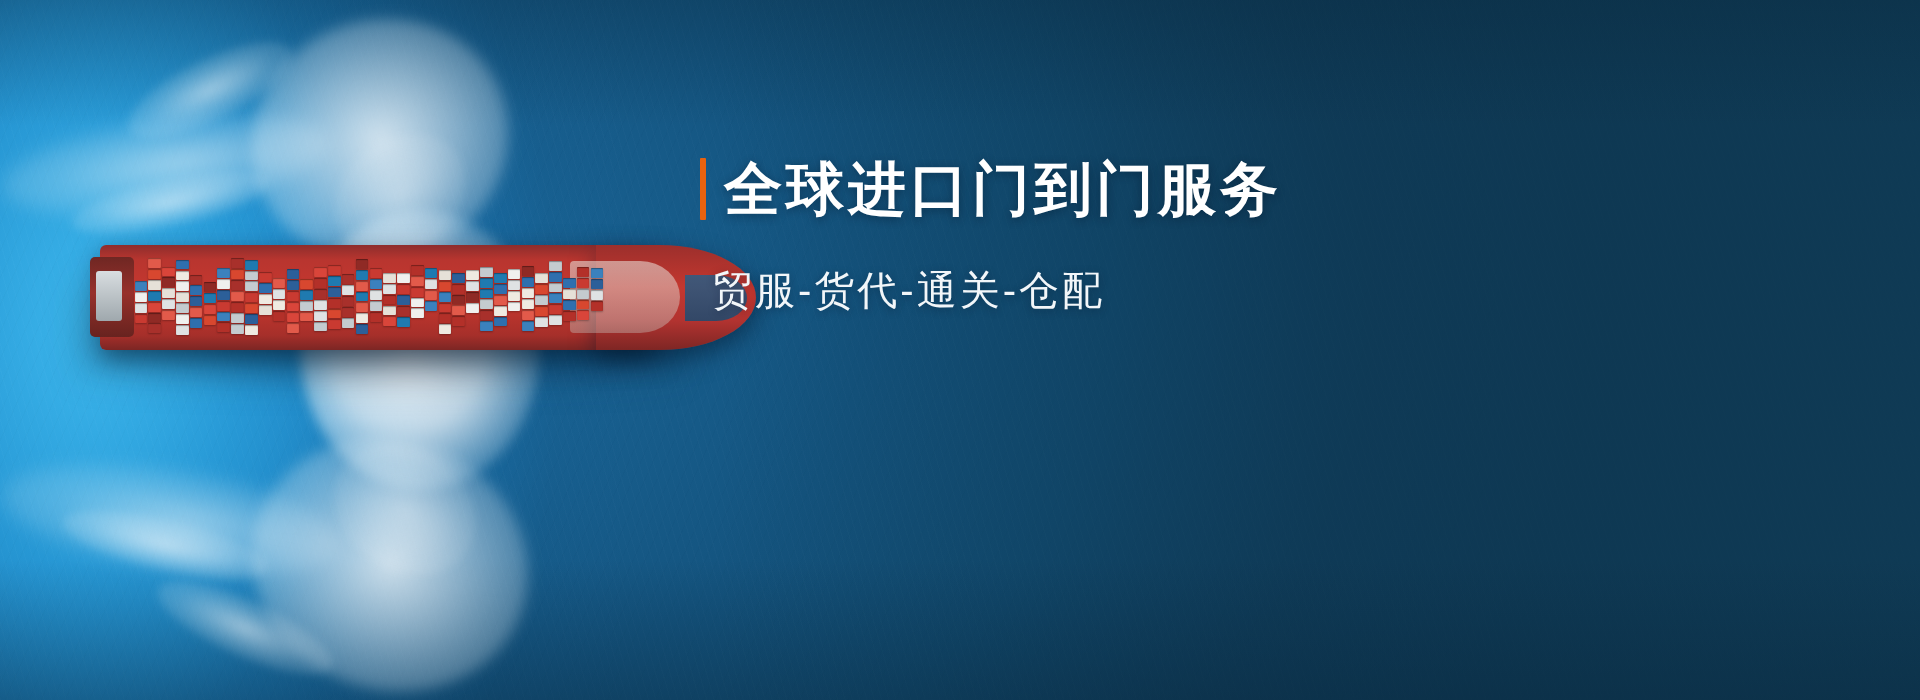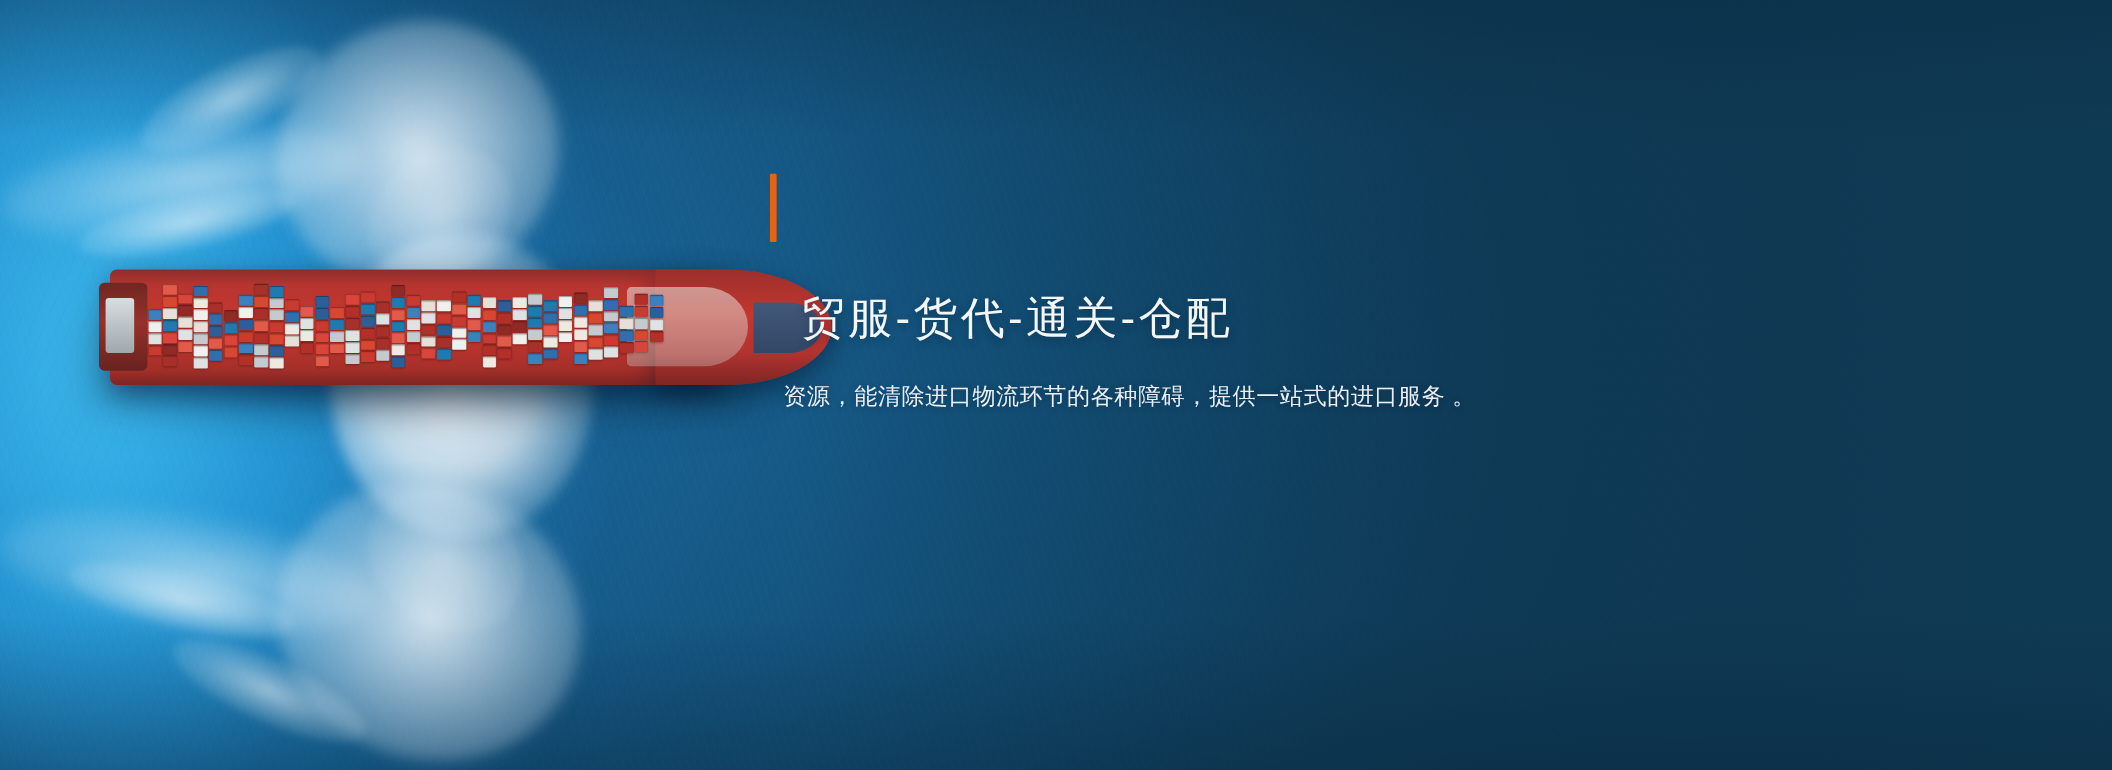--- a/index.html
+++ b/index.html
@@ -159,21 +159,21 @@
   .accent-bar {
     width:6px; height:62px; background:#e8620f; margin-right:18px; flex:0 0 auto;
     border-radius:1px;
   }
   .headline {
     font-size:58px; font-weight:700; letter-spacing:4px; line-height:1;
     color:#ffffff; white-space:nowrap;
     text-shadow:0 2px 10px rgba(0,20,40,0.45);
   }
   .subhead {
-    margin-top:42px; margin-left:28px;
+    margin-top:42px; margin-left:12px;
     font-size:40px; font-weight:400; letter-spacing:3px; line-height:1;
     color:#f2f6f9; white-space:nowrap;
     text-shadow:0 2px 8px rgba(0,20,40,0.4);
   }
   .body-copy {
     margin-top:34px; margin-left:12px; width:700px;
     font-size:21px; font-weight:400; line-height:34px; letter-spacing:0.5px;
     color:#e9eff4;
     text-shadow:0 1px 6px rgba(0,20,40,0.4);
   }
@@ -394,20 +394,20 @@
         <div class="ctn" style="left: 456.676px; top: 19.2113px; width: 12.6235px; height: 9.88889px; background: rgb(59, 129, 189);"></div>
         <div class="ctn" style="left: 456.676px; top: 30.1001px; width: 12.6235px; height: 9.88889px; background: rgb(44, 95, 153);"></div>
         <div class="ctn" style="left: 456.676px; top: 40.989px; width: 12.6235px; height: 9.88889px; background: rgb(223, 226, 227);"></div>
         <div class="ctn" style="left: 456.676px; top: 51.8779px; width: 12.6235px; height: 9.88889px; background: rgb(179, 48, 41);"></div>
       </div>
   </div>
 
   <div class="content">
     <div class="headline-row">
       <div class="accent-bar"></div>
+      <div class="headline">全球进口门到门服务</div>
     </div>
     <div class="subhead">贸服-货代-通关-仓配</div>
     <div class="body-copy">
-      <p>资源，能清除进口物流环节的各种障碍，提供一站式的进口服务 。</p>
     </div>
   </div>
 
 </div>
 
 </body></html>

